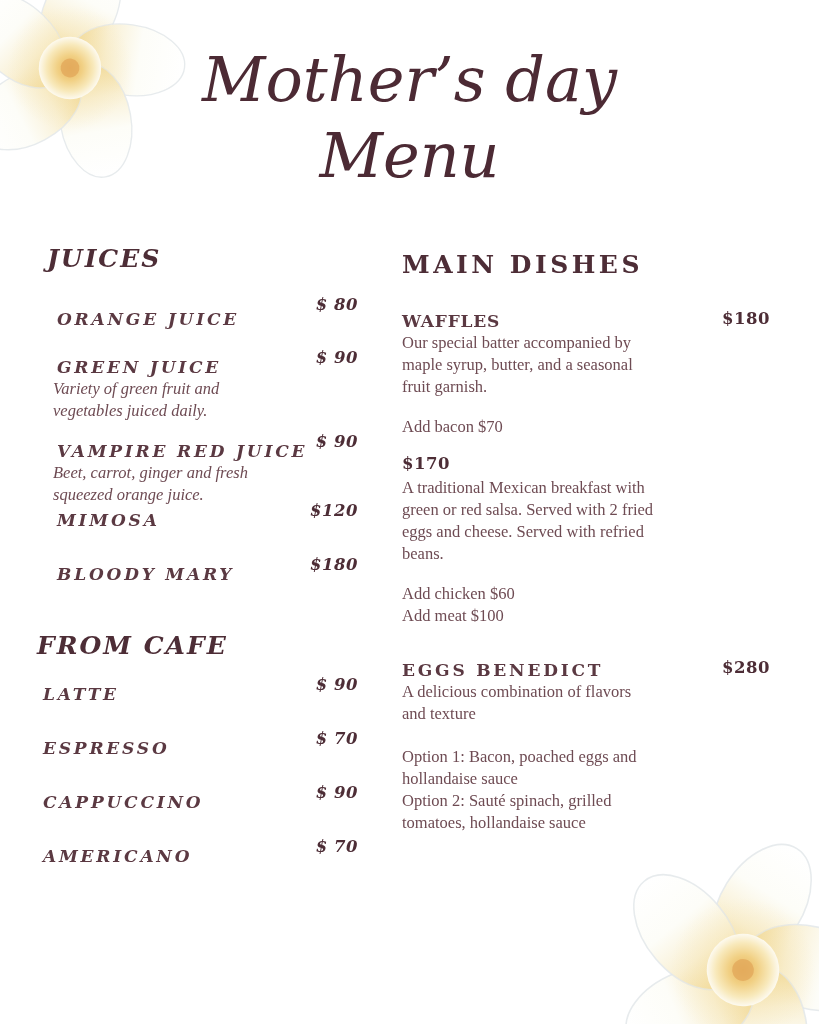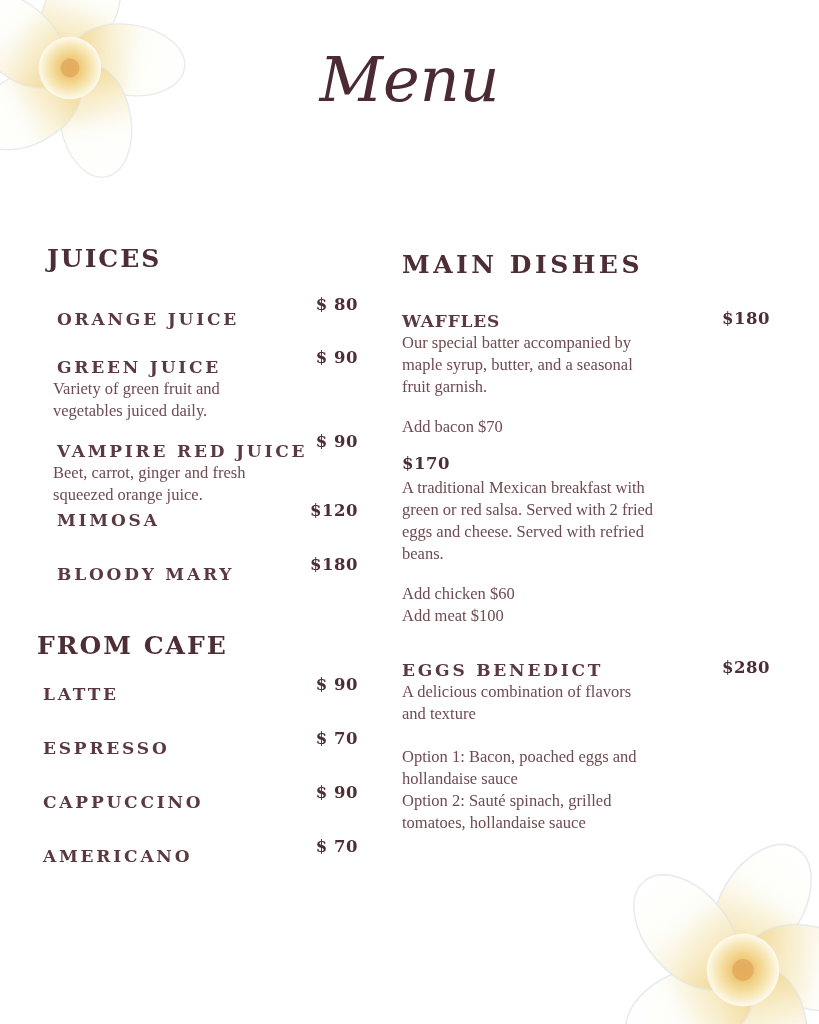--- a/index.html
+++ b/index.html
@@ -20,21 +20,21 @@
     top:42px;left:0;right:0;
     text-align:center;
     font-family:"DejaVu Serif",serif;
     font-style:italic;
     font-size:62px;
     line-height:76px;
     color:#4c2a34;
   }
   
   .col{position:absolute;z-index:1;}
-  .col-left{left:37px;top:244px;width:321px;}
+  .col-left{left:37px;top:244px;width:321px;font-style:italic;}
   .col-right{left:402px;top:250px;width:368px;}
   .section-heading{
     margin:0;
     font-family:"DejaVu Serif",serif;
     font-weight:700;
     font-size:25px;
     line-height:30px;
     letter-spacing:2px;
     color:#4d2d36;
   }
@@ -162,20 +162,21 @@
       <g transform="rotate(288 120 120)">
           <ellipse cx="120" cy="64" rx="34" ry="55" transform="rotate(16 120 64)" fill="url(#petalG2)" stroke="#e3e7ea" stroke-width="1.3" stroke-opacity="0.85"></ellipse>
         </g>
       <circle cx="120" cy="120" r="60" fill="url(#glowG2)"></circle>
       <circle cx="120" cy="120" r="30" fill="url(#centerG2)"></circle>
       <circle cx="120" cy="120" r="9" fill="#e2a95b" fill-opacity="0.8"></circle>
     </g>
   </svg>
 
   <div class="title">
+    <div>Mother’s day</div>
     <div>Menu</div>
   </div>
 
   <div class="col col-left">
 
     <h2 class="section-heading indent-10">JUICES</h2>
 
     <div class="row mt34 indent-20">
       <span class="item-name">ORANGE JUICE</span>
       <span class="price price-up-hi">$ 80</span>

